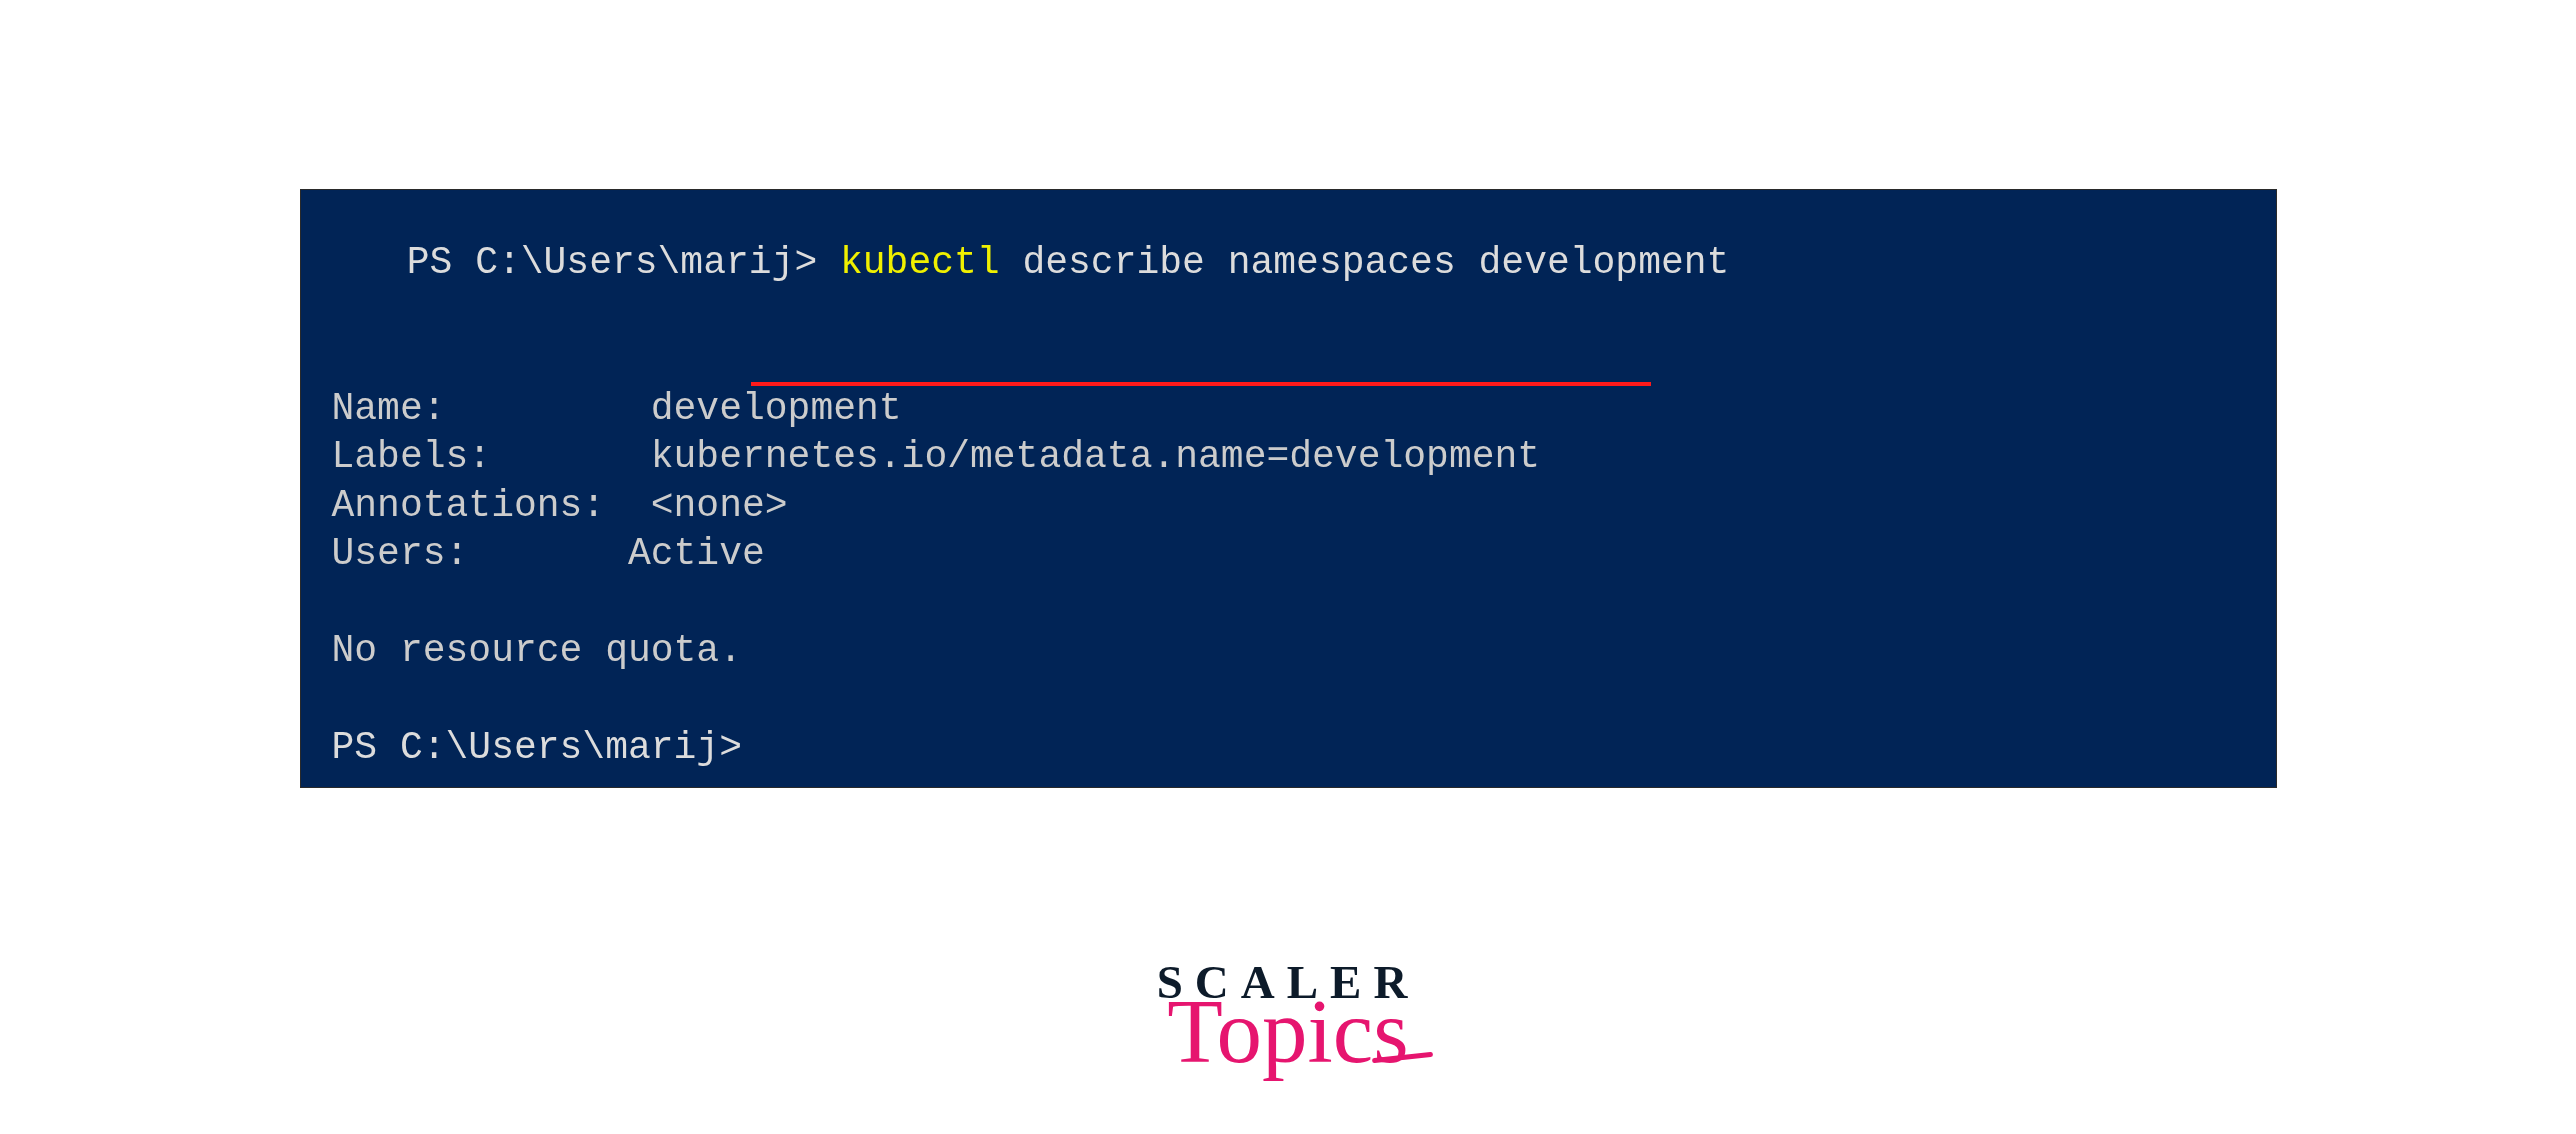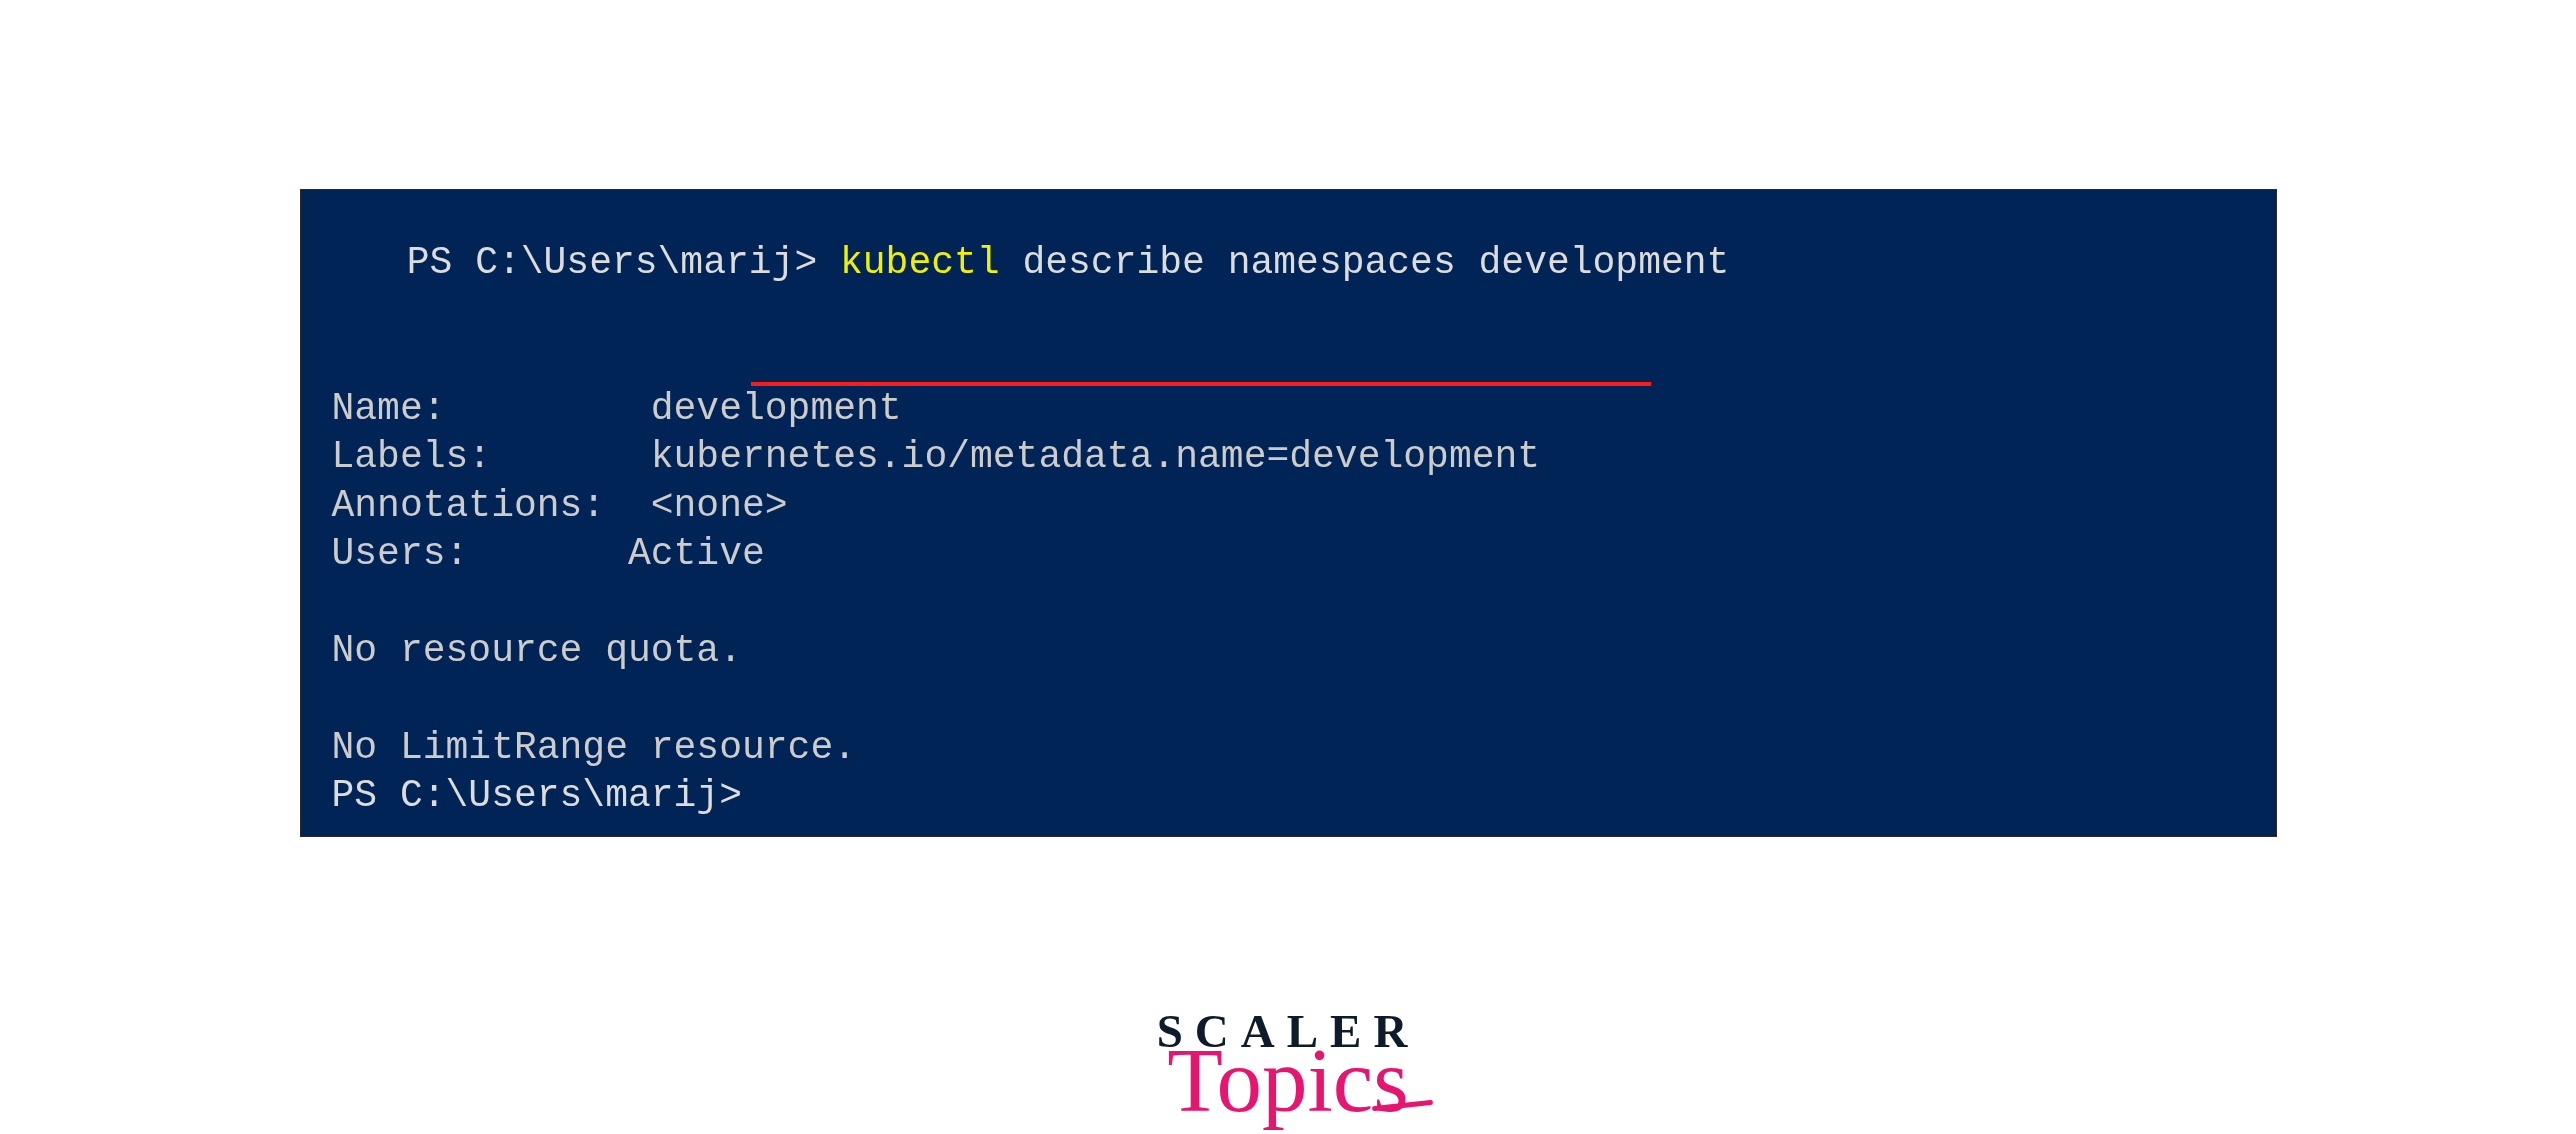--- a/index.html
+++ b/index.html
@@ -83,21 +83,20 @@
     <span class="prompt">PS C:\Users\marij&gt; </span><span class="cmd-yellow">kubectl</span><span class="cmd-gray"> describe namespaces development</span>
     <span class="underline" style="left:435px; width:900px;"></span>
   </div>
   <div class="output-line">Name:         development</div>
   <div class="output-line">Labels:       kubernetes.io/metadata.name=development</div>
   <div class="output-line">Annotations:  &lt;none&gt;</div>
   <div class="output-line">Users:       Active</div>
   <div class="blank-line"></div>
   <div class="output-line">No resource quota.</div>
   <div class="blank-line"></div>
-  <div class="output-line">No LimitRange resource.</div>
   <div class="output-line"><span class="prompt">PS C:\Users\marij&gt;</span></div>
 </div>
 
 <div class="logo-wrap">
   <div class="scaler-text">SCALER</div>
   <div class="topics-text">Topics</div>
 </div>
 
 
 </body></html>

